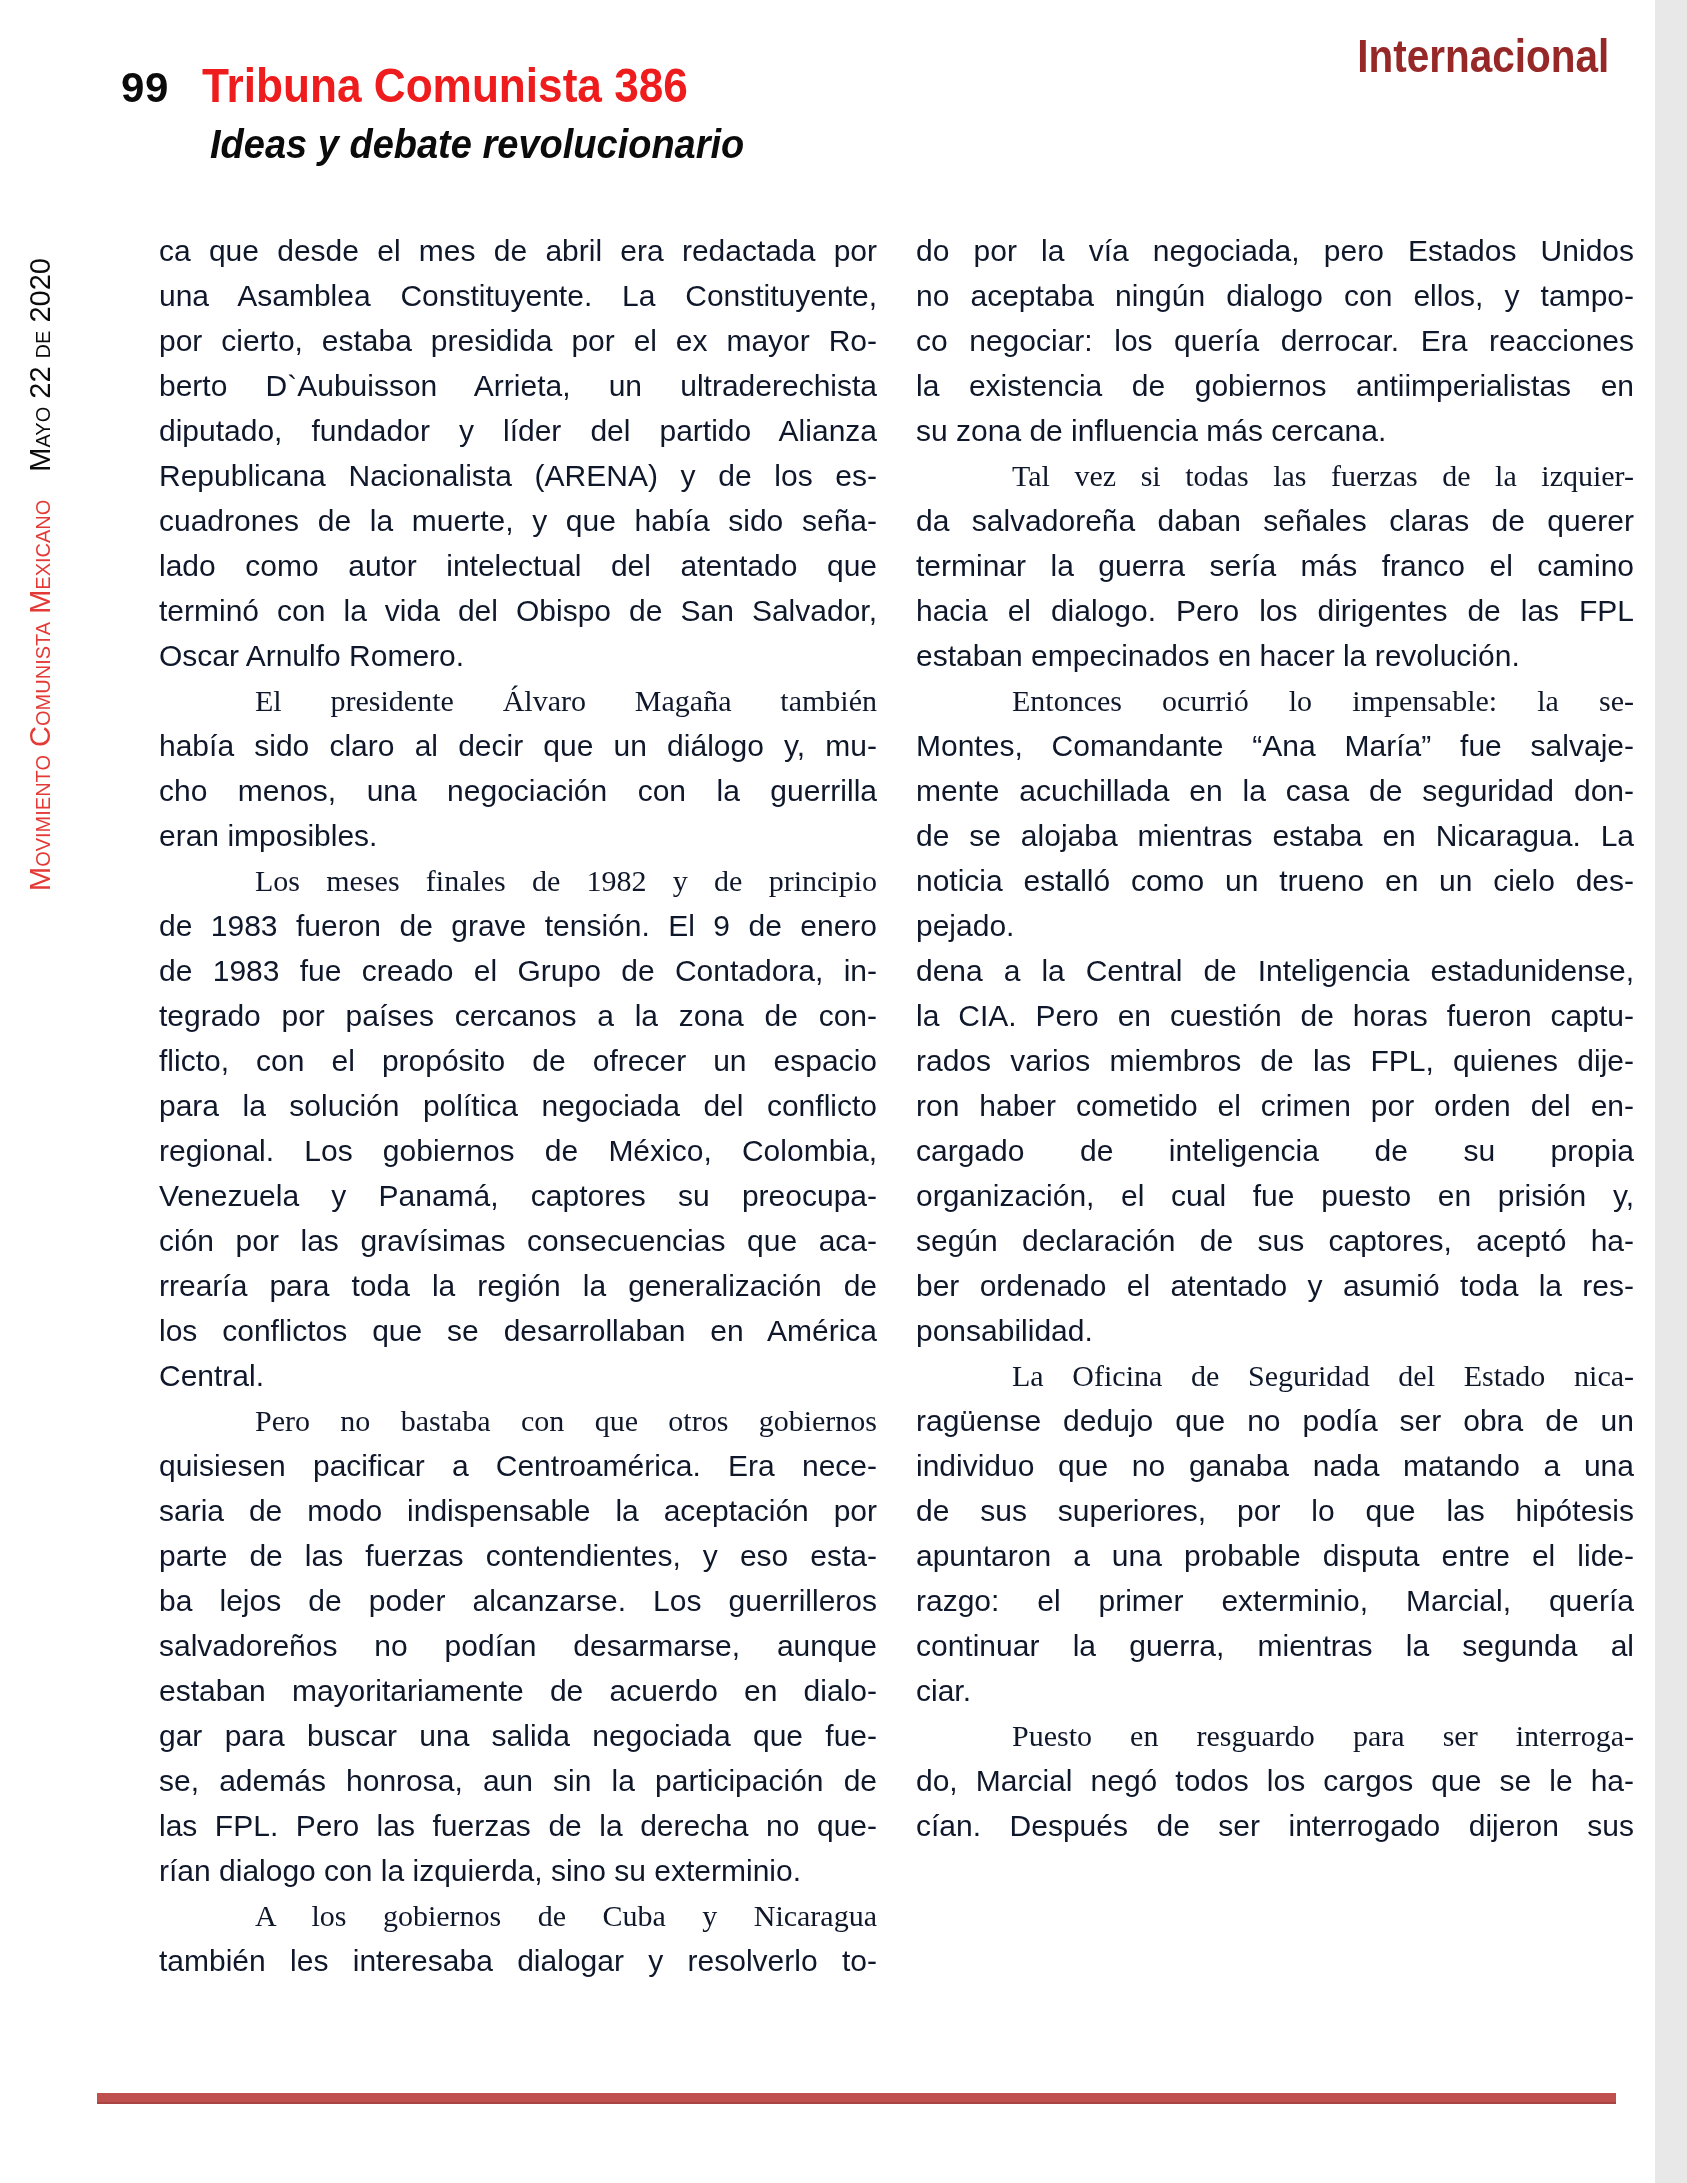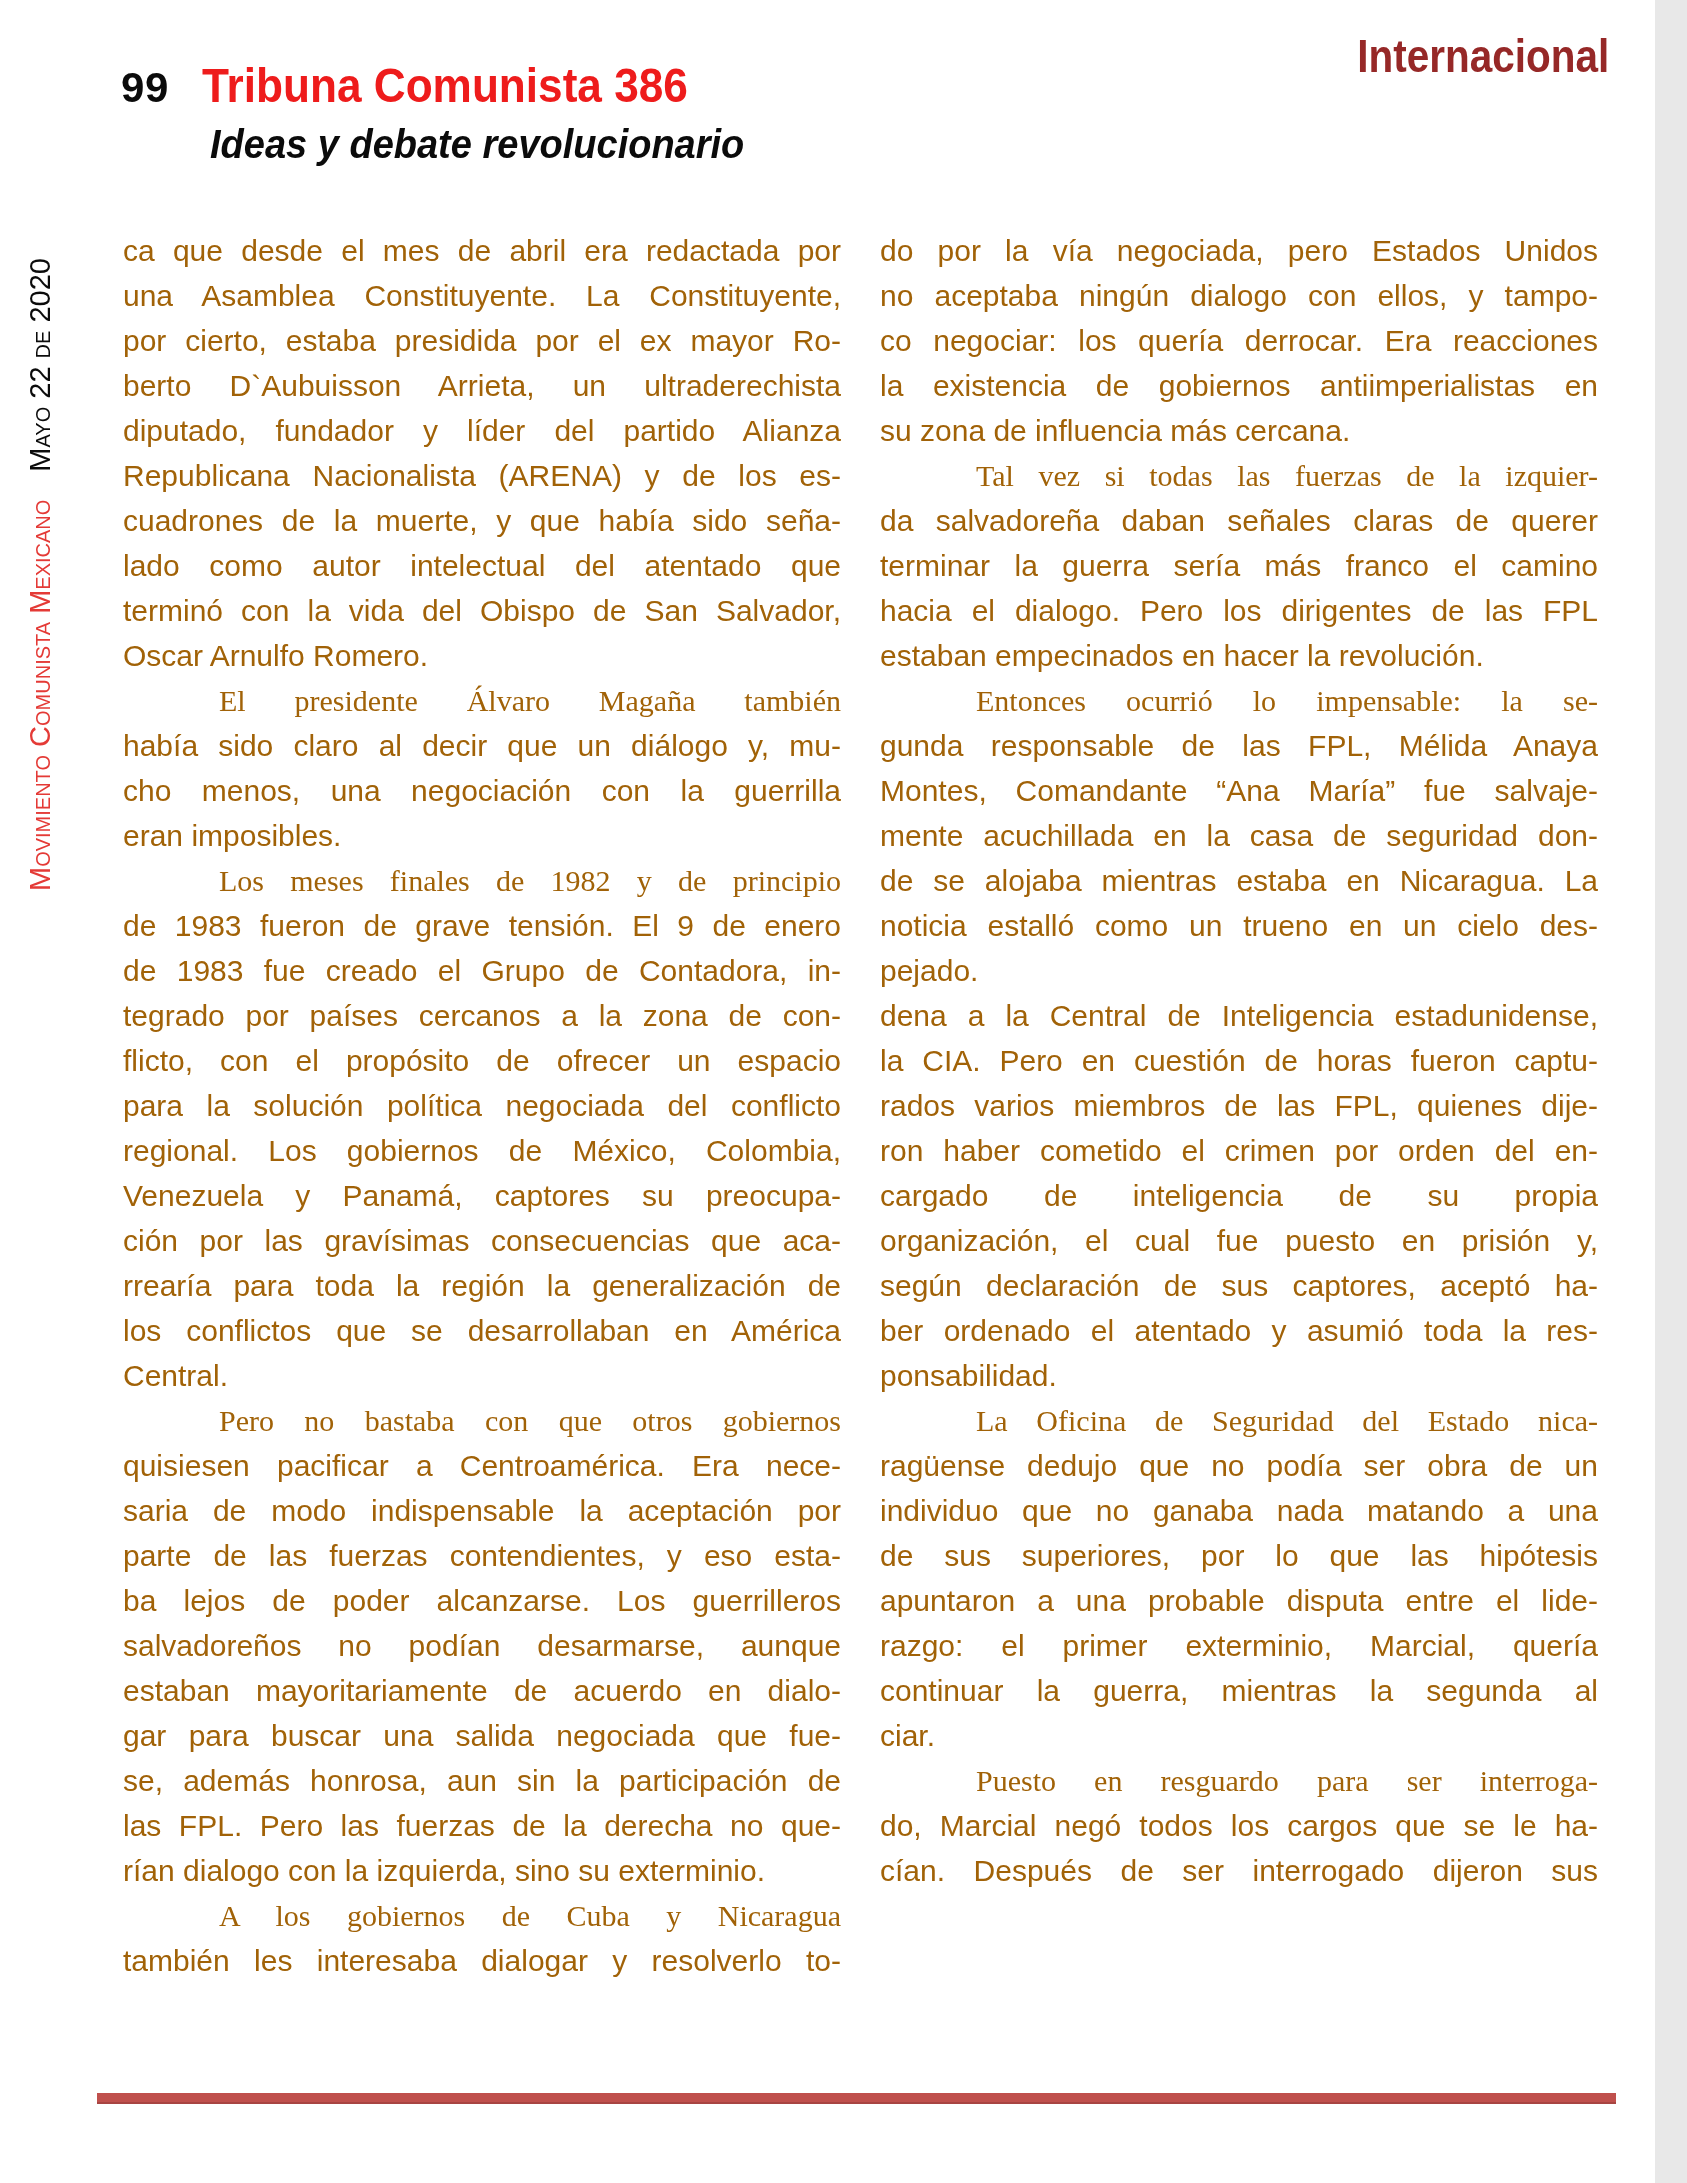--- a/index.html
+++ b/index.html
@@ -50,21 +50,21 @@
     font-variant:small-caps;
     font-size:29px;font-weight:500;
     line-height:44px;height:44px;
     letter-spacing:0px;
   }
   .sidebar-org{color:var(--sidebar-red,#e43a36);margin-right:28px;}
   .sidebar-date{color:#0b0b0b;}
   
   .column{
     position:absolute;top:228px;width:718px;
-    font-size:30px;color:#a16207;
+    font-size:30px;color:#0f172a;margin-left:36px;
   }
   .col-left{left:123px;}
   .col-right{left:880px;}
   .line{
     height:45px;line-height:45px;
     text-align:justify;
     -moz-text-align-last:justify;
     text-align-last:justify;
     white-space:normal;
     overflow:visible;
@@ -147,21 +147,20 @@
       <div class="line">no aceptaba ningún dialogo con ellos, y tampo-</div>
       <div class="line">co negociar: los quería derrocar. Era reacciones</div>
       <div class="line">la existencia de gobiernos antiimperialistas en</div>
       <div class="line para-end">su zona de influencia más cercana.</div>
       <div class="line indent">Tal vez si todas las fuerzas de la izquier-</div>
       <div class="line">da salvadoreña daban señales claras de querer</div>
       <div class="line">terminar la guerra sería más franco el camino</div>
       <div class="line">hacia el dialogo. Pero los dirigentes de las FPL</div>
       <div class="line para-end">estaban empecinados en hacer la revolución.</div>
       <div class="line indent">Entonces ocurrió lo impensable: la se-</div>
-      <div class="line">gunda responsable de las FPL, Mélida Anaya</div>
       <div class="line">Montes, Comandante “Ana María” fue salvaje-</div>
       <div class="line">mente acuchillada en la casa de seguridad don-</div>
       <div class="line">de se alojaba mientras estaba en Nicaragua. La</div>
       <div class="line">noticia estalló como un trueno en un cielo des-</div>
       <div class="line para-end">pejado.</div>
       <div class="line">dena a la Central de Inteligencia estadunidense,</div>
       <div class="line">la CIA. Pero en cuestión de horas fueron captu-</div>
       <div class="line">rados varios miembros de las FPL, quienes dije-</div>
       <div class="line">ron haber cometido el crimen por orden del en-</div>
       <div class="line">cargado de inteligencia de su propia</div>

